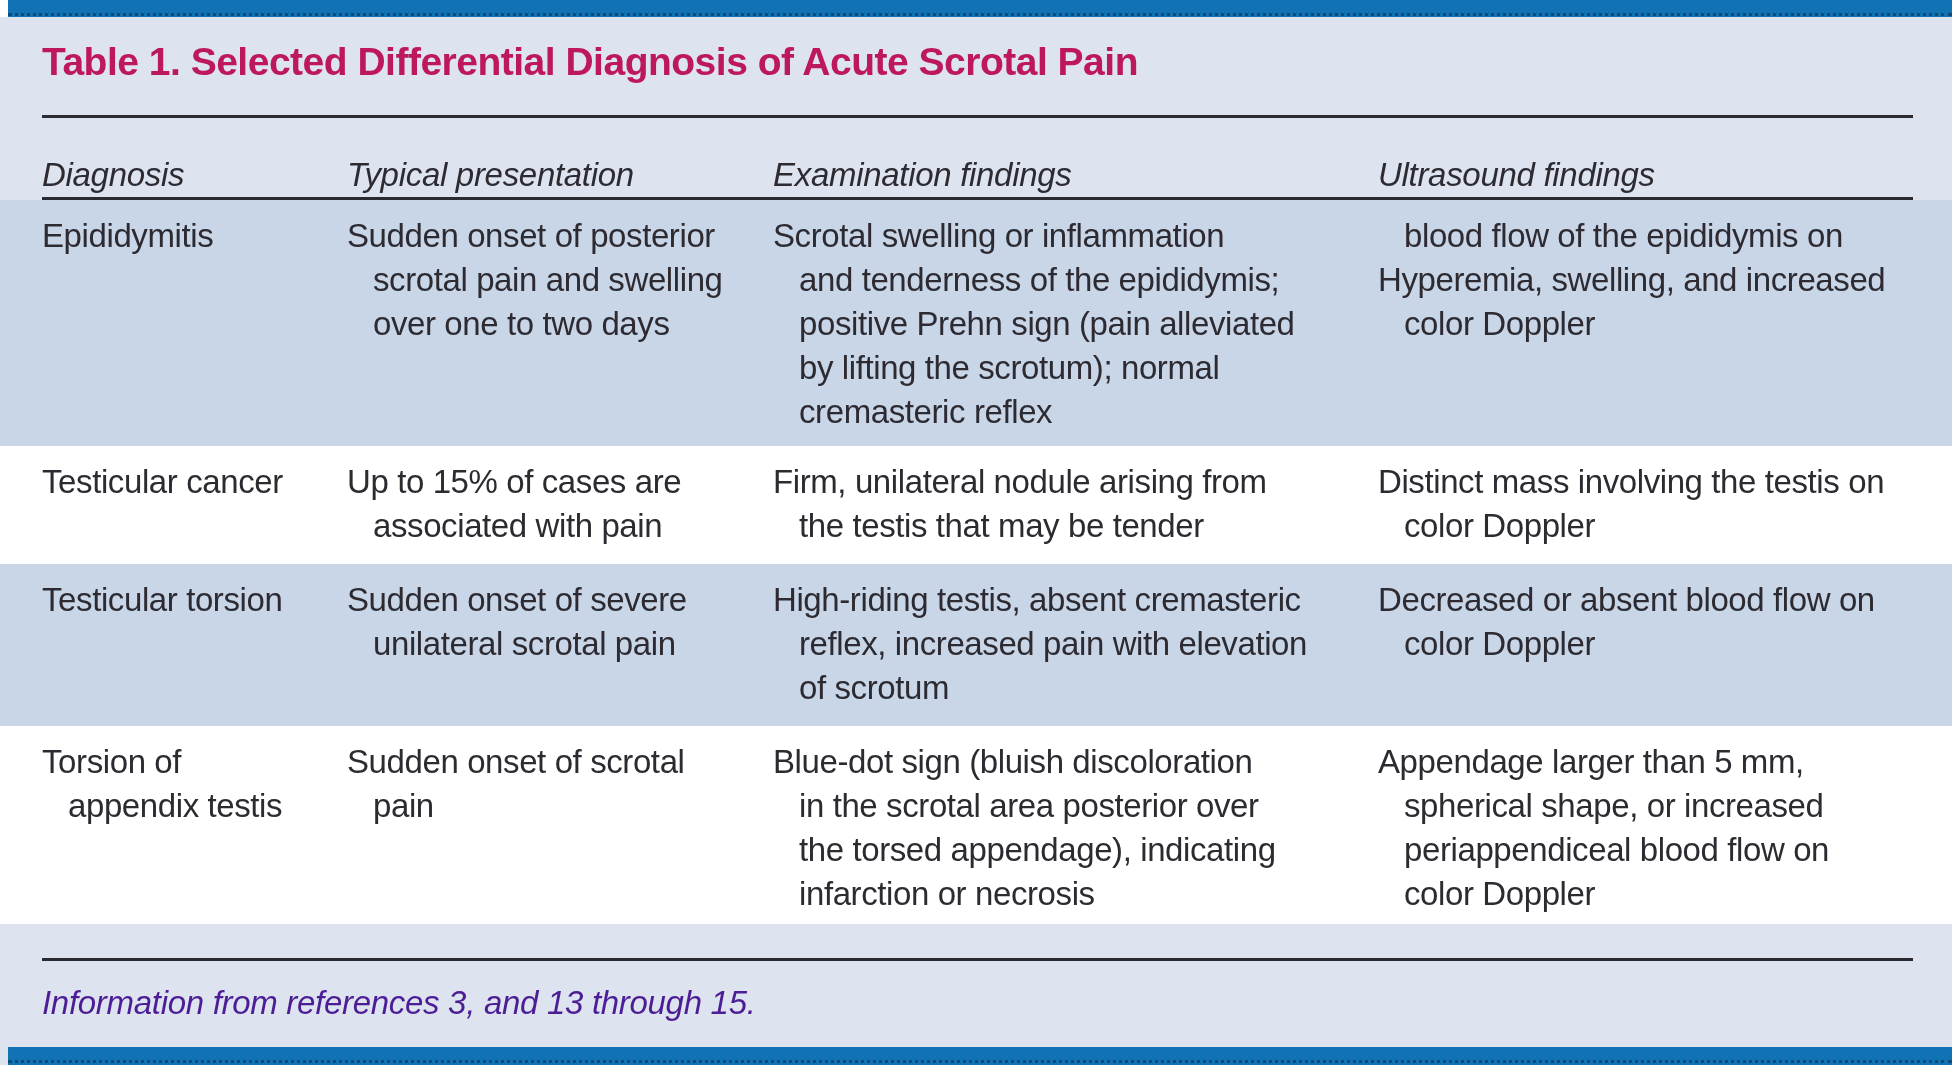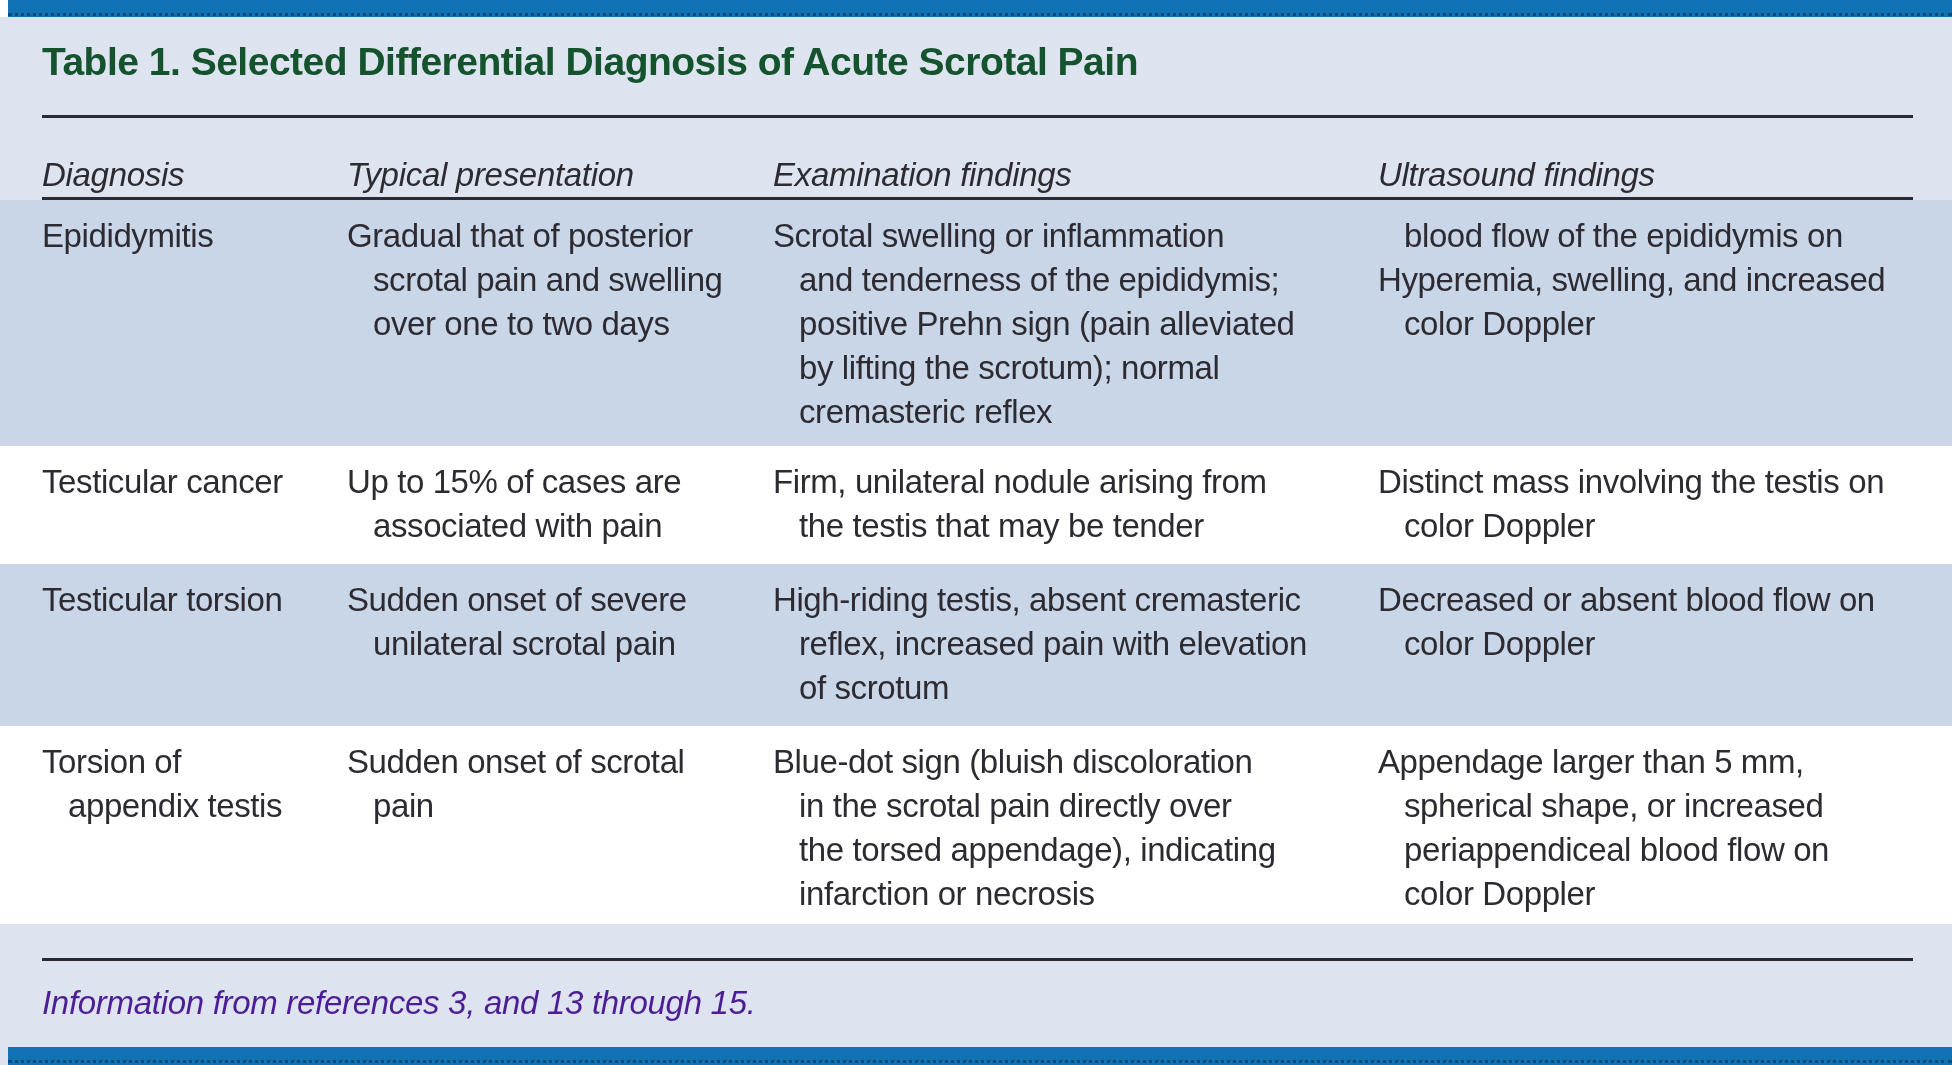--- a/index.html
+++ b/index.html
@@ -21,21 +21,21 @@
   }
   .bar.bottom{bottom:0;height:18px;}
   .bar.bottom::after{
     content:"";position:absolute;left:0;right:0;bottom:2px;height:0;
     border-bottom:3px dotted rgba(10,40,70,.55);
   }
   .corner-sliver{position:absolute;left:0;top:0;width:8px;height:17px;background:#ffffff;}
 
   .title{
     position:absolute;left:42px;top:40px;width:1871px;
-    font-size:39px;font-weight:700;letter-spacing:-0.5px;color:#14532d;
+    font-size:39px;font-weight:700;letter-spacing:-0.5px;color:#be185d;
   }
   .rule{position:absolute;left:42px;width:1871px;height:3px;background:#2b2a30;}
   .rule.r1{top:115px;}
   .rule.r2{top:197px;}
   .rule.r3{top:958px;}
 
   .grid{display:grid;grid-template-columns:305px 426px 605px 535px;}
 
   .header-row{
     position:absolute;left:42px;top:156px;width:1871px;
@@ -81,21 +81,21 @@
     </div>
 
   <div class="rule r2"></div>
 
   <div class="rows" id="table-rows">
       <div class="trow grid shaded" style="min-height: 246px;">
         <div class="cell">
           <div class="line">Epididymitis</div>
         </div>
         <div class="cell">
-          <div class="line">Gradual that of posterior</div>
+          <div class="line">Sudden onset of posterior</div>
           <div class="line cont">scrotal pain and swelling</div>
           <div class="line cont">over one to two days</div>
         </div>
         <div class="cell">
           <div class="line">Scrotal swelling or inflammation</div>
           <div class="line cont">and tenderness of the epididymis;</div>
           <div class="line cont">positive Prehn sign (pain alleviated</div>
           <div class="line cont">by lifting the scrotum); normal</div>
           <div class="line cont">cremasteric reflex</div>
         </div>
@@ -144,21 +144,21 @@
         <div class="cell">
           <div class="line">Torsion of</div>
           <div class="line cont">appendix testis</div>
         </div>
         <div class="cell">
           <div class="line">Sudden onset of scrotal</div>
           <div class="line cont">pain</div>
         </div>
         <div class="cell">
           <div class="line">Blue-dot sign (bluish discoloration</div>
-          <div class="line cont">in the scrotal pain directly over</div>
+          <div class="line cont">in the scrotal area posterior over</div>
           <div class="line cont">the torsed appendage), indicating</div>
           <div class="line cont">infarction or necrosis</div>
         </div>
         <div class="cell">
           <div class="line">Appendage larger than 5 mm,</div>
           <div class="line cont">spherical shape, or increased</div>
           <div class="line cont">periappendiceal blood flow on</div>
           <div class="line cont">color Doppler</div>
         </div>
       </div>

